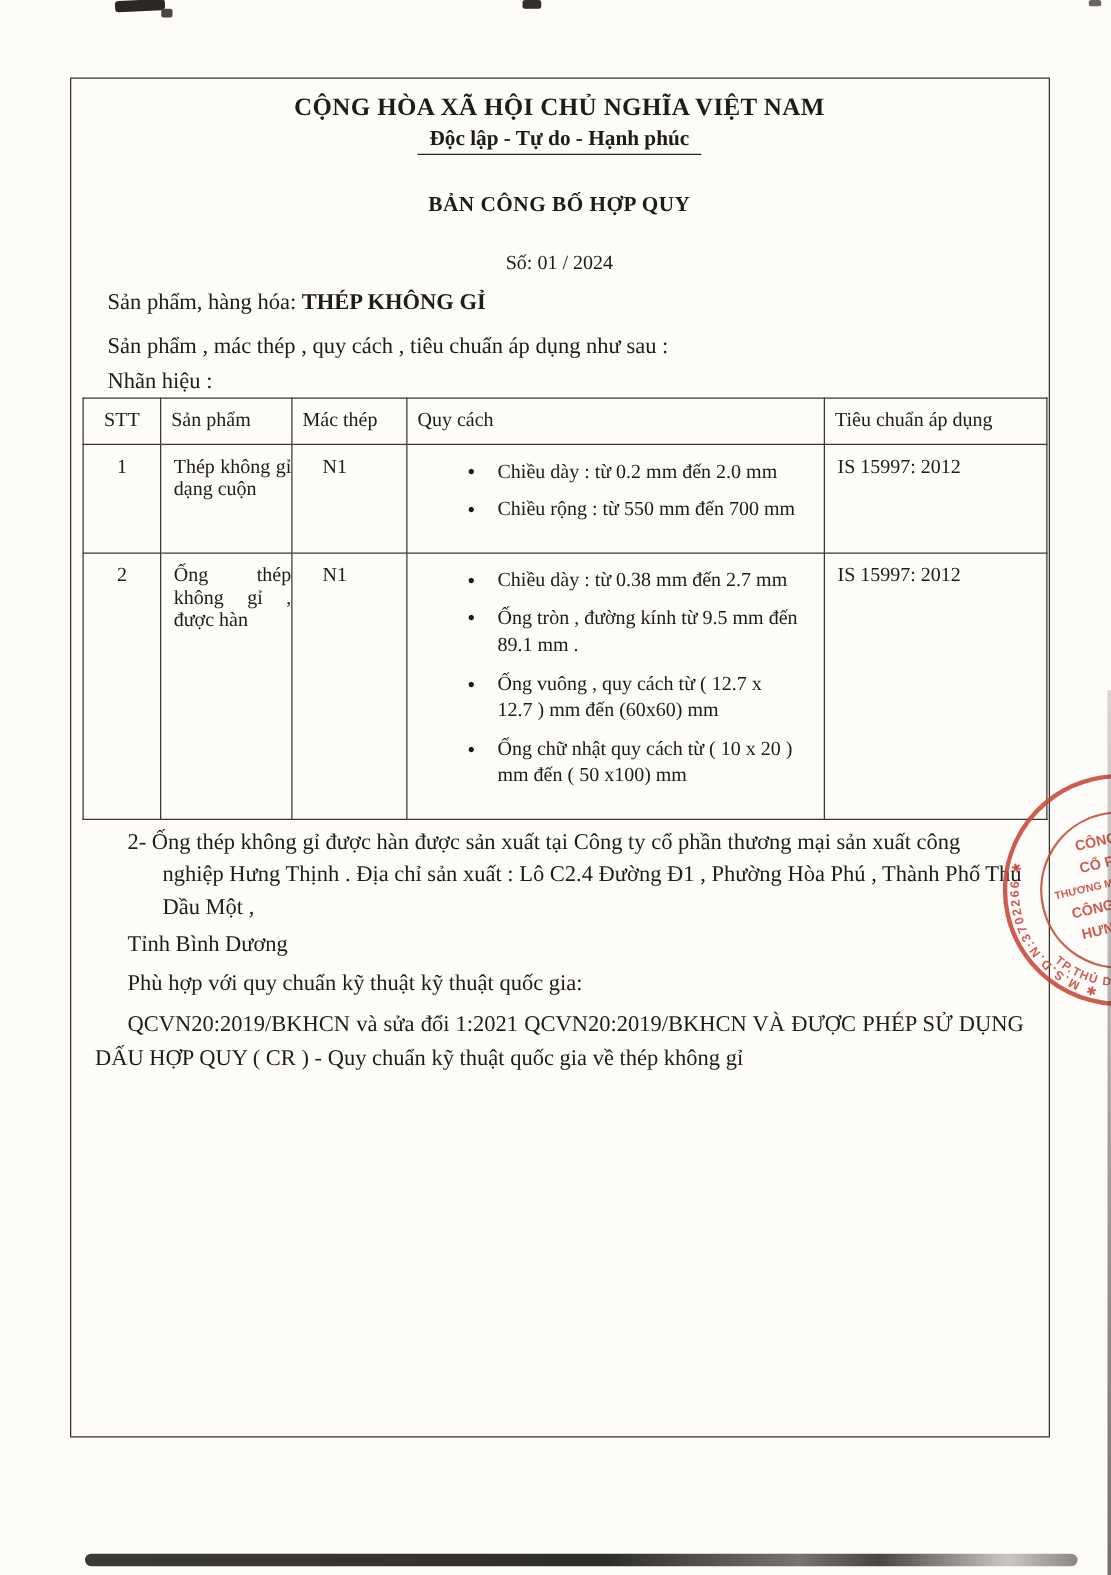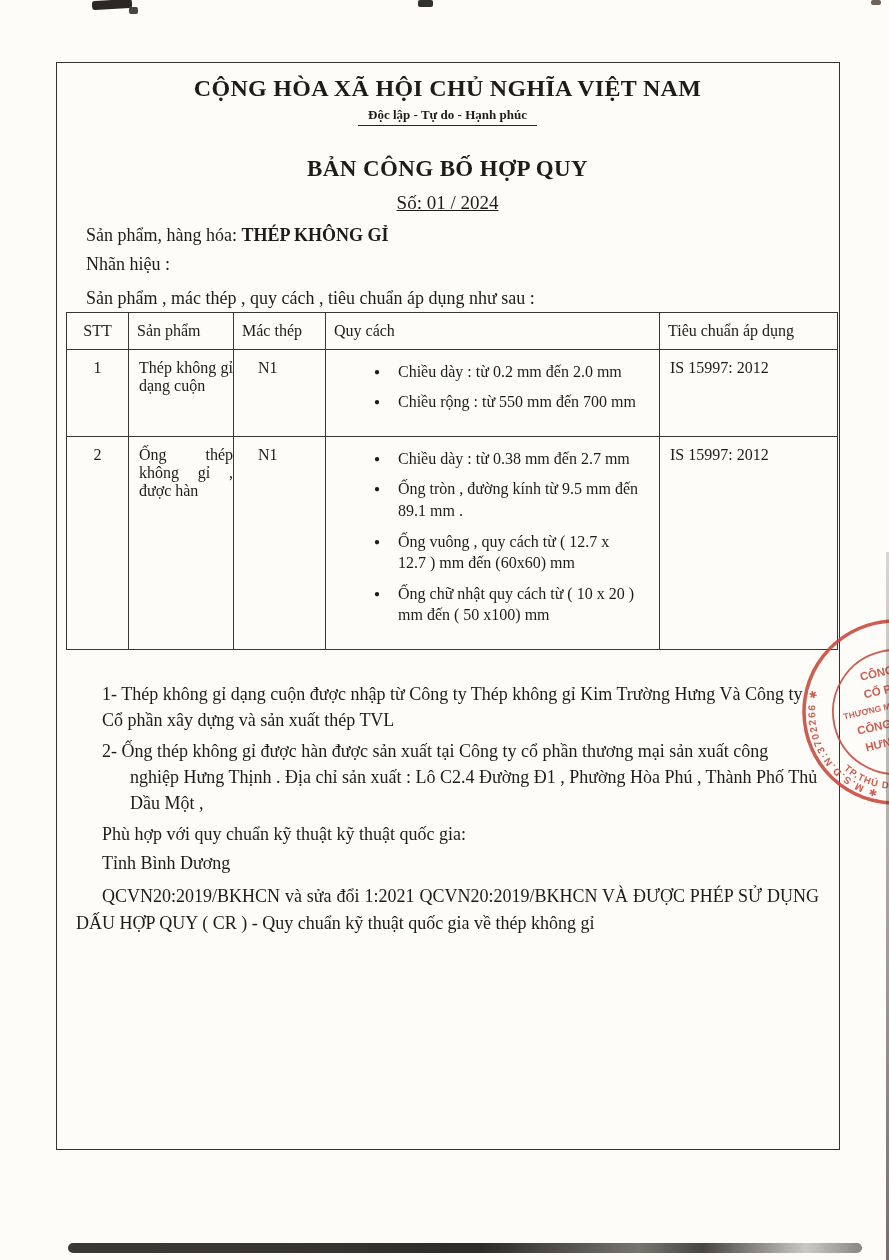--- a/index.html
+++ b/index.html
@@ -34,28 +34,28 @@
 
   
   .frame {
     position: absolute; left: 56px; top: 62px; width: 784px; height: 1088px;
     border: 1.5px solid var(--frame-border, #35322e);
     padding: 12px 20px 20px 19px;
     background: transparent;
   }
   .center { text-align: center; }
   .bold { font-weight: bold; }
-  .h-national { font-size: 24px; font-weight: bold; letter-spacing: 0.3px; }
+  .h-national { font-size: 20px; font-weight: bold; letter-spacing: 0.3px; }
   .h-motto-wrap { margin-top: 3px; }
   .h-motto {
-    display: inline-block; font-size: 13px; font-weight: bold;
+    display: inline-block; font-size: 17px; font-weight: bold;
     border-bottom: 1.6px solid #262420; padding: 0 10px 2px 10px;
   }
-  .doc-title { font-size: 23px; font-weight: bold; margin-top: 30px; letter-spacing: 0.4px; }
-  .doc-number { font-size: 19px; margin-top: 10px; text-decoration: underline; }
+  .doc-title { font-size: 17px; font-weight: bold; margin-top: 30px; letter-spacing: 0.4px; }
+  .doc-number { font-size: 16px; margin-top: 28px; }
 
   .body { font-size: 18px; line-height: 1.42; margin-top: 3px; }
   .body.first { margin-top: 14px; }
   .gap-sm { margin-top: 9px; }
   .indent { margin-left: 10px; }
 
   
   table.spec-table {
     margin-left: -10px;
     border-collapse: collapse; table-layout: fixed;
@@ -120,22 +120,22 @@
     <div class="center h-national">CỘNG HÒA XÃ HỘI CHỦ NGHĨA VIỆT NAM</div>
     <div class="center h-motto-wrap">
       <span class="h-motto">Độc lập - Tự do - Hạnh phúc</span>
     </div>
 
     <div class="center doc-title">BẢN CÔNG BỐ HỢP QUY</div>
     <div class="center doc-number">Số: 01 / 2024</div>
 
 
     <p class="body indent gap-sm"><span>Sản phẩm, hàng hóa: </span><span class="bold">THÉP KHÔNG GỈ</span></p>
+    <p class="body indent gap-sm">Sản phẩm , mác thép , quy cách , tiêu chuẩn áp dụng như sau :</p>
     <p class="body indent">Nhãn hiệu :</p>
-    <p class="body indent gap-sm">Sản phẩm , mác thép , quy cách , tiêu chuẩn áp dụng như sau :</p>
 
     <table class="spec-table">
       <colgroup>
         <col style="width:62px">
           <col style="width:105px">
           <col style="width:92px">
           <col style="width:334px">
           <col style="width:178px">
       </colgroup>
       <thead>
@@ -170,24 +170,23 @@
               <li>Ống tròn , đường kính từ 9.5 mm đến 89.1 mm .</li>
               <li>Ống vuông , quy cách từ ( 12.7 x 12.7 ) mm đến (60x60) mm</li>
               <li>Ống chữ nhật quy cách từ ( 10 x 20 ) mm đến ( 50 x100) mm</li>
             </ul>
           </td>
           <td class="c-tc">IS 15997: 2012</td>
         </tr>
       </tbody>
     </table>
 
-    <p class="note n1">1-  Thép không gỉ dạng cuộn được nhập từ Công ty Thép không gỉ Kim Trường Hưng Và Công ty Cổ phần xây dựng và sản xuất thép TVL</p>
     <p class="note n2">2-  Ống thép không gỉ được hàn được sản xuất tại Công ty cổ phần thương mại sản xuất công nghiệp Hưng Thịnh . Địa chỉ sản xuất : Lô C2.4 Đường Đ1 , Phường Hòa Phú , Thành Phố Thủ Dầu Một ,</p>
+    <p class="note n3">Tỉnh Bình Dương</p>
     <p class="note n4">Phù hợp với quy chuẩn kỹ thuật kỹ thuật quốc gia:</p>
-    <p class="note n3">Tỉnh Bình Dương</p>
     <p class="final-para">QCVN20:2019/BKHCN  và  sửa  đổi  1:2021  QCVN20:2019/BKHCN  VÀ  ĐƯỢC PHÉP SỬ DỤNG DẤU HỢP QUY ( CR ) -  Quy chuẩn kỹ thuật quốc gia về thép không gỉ</p>
 
   </div>
 
   <svg class="stamp" width="200" height="212" viewBox="-100 -106 200 212" aria-hidden="true">
     <g class="stamp-g">
       <circle r="91" class="ring outer"></circle>
       <circle r="62" class="ring inner"></circle>
       <defs>
         <path id="arcL" d="M 0 80 A 80 80 0 0 1 0 -80" fill="none"></path>

